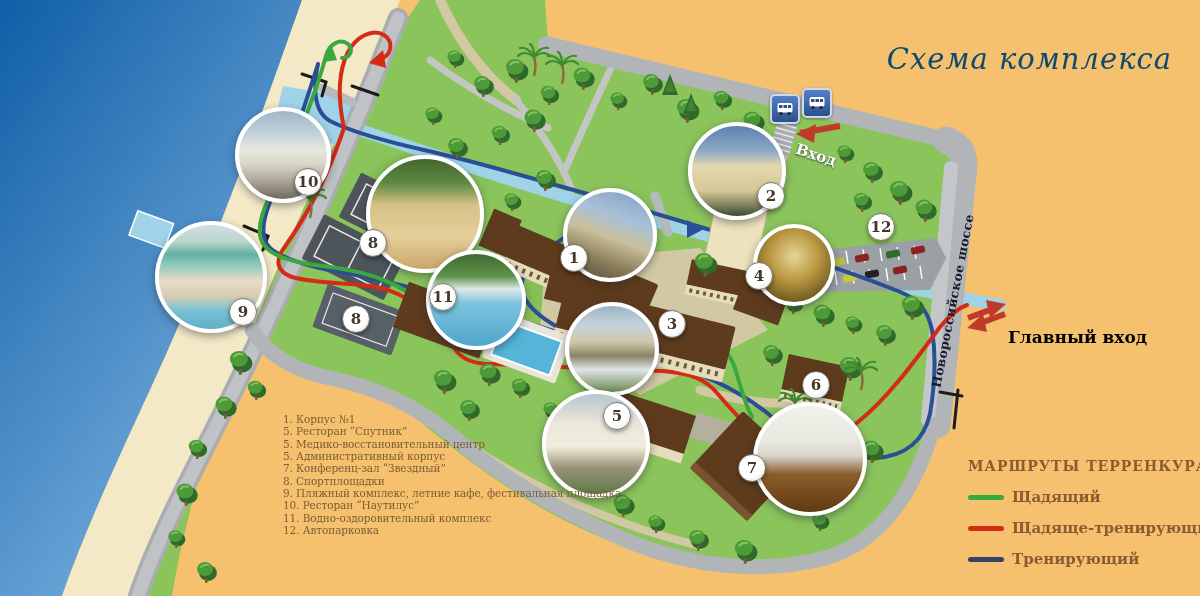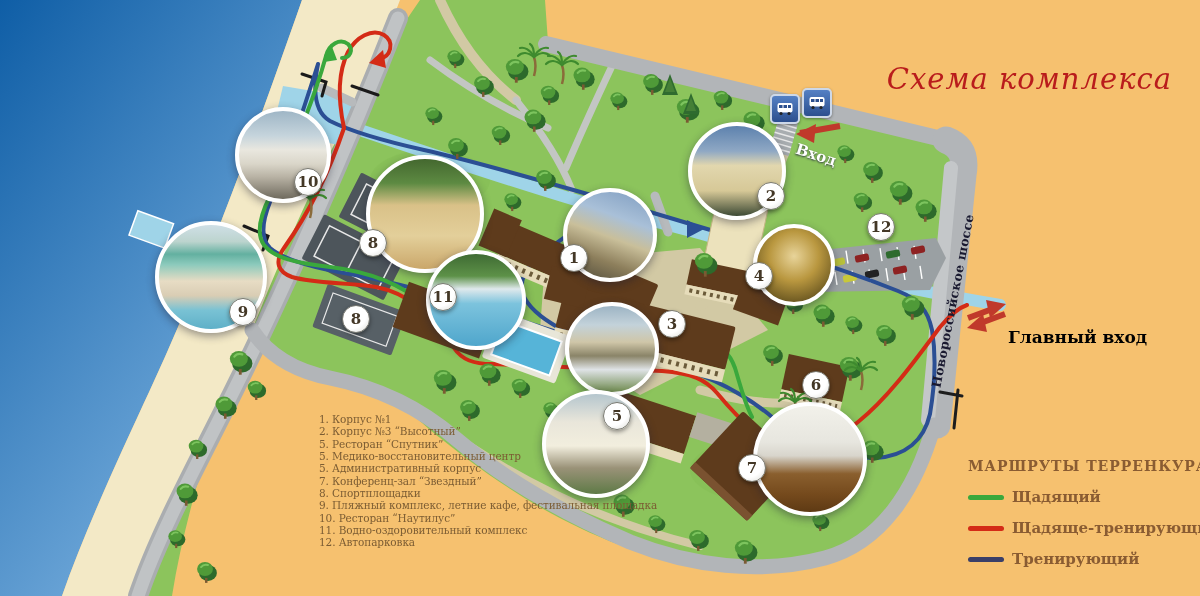--- a/index.html
+++ b/index.html
@@ -1,28 +1,28 @@
 <!DOCTYPE html>
 <html><head>
 <meta charset="utf-8">
 <style>
   html,body{margin:0;padding:0;background:#555;}
   #stage{position:relative;width:1200px;height:596px;overflow:hidden;
          font-family:"DejaVu Serif",serif;background:#f6c16f;}
   #map-svg{position:absolute;left:0;top:0;}
   .lbl{position:absolute;white-space:nowrap;}
-  #main-title{right:28px;top:42px;font-size:29px;font-style:italic;color:#b91c1c;letter-spacing:1px;margin-top:20px;}
+  #main-title{right:28px;top:42px;font-size:29px;font-style:italic;color:#0c4a6e;letter-spacing:1px;}
   #entrance-top-label{left:799px;top:140px;font-size:15px;font-weight:bold;color:#ffffff;
       transform:rotate(18deg);transform-origin:left top;text-shadow:0 1px 2px rgba(30,30,60,.85);}
   #main-entrance-label{left:1008px;top:327px;font-size:17px;font-weight:bold;color:#000000;}
   #highway-label{left:865px;top:294px;width:175px;text-align:center;transform:rotate(-79deg);
       font-size:12.5px;font-weight:bold;color:#1a1a30;letter-spacing:.3px;}
   
   #legend{left:283px;top:413px;color:#7b5c33;font-size:10.5px;}
-  #legend .lg{line-height:12.35px;letter-spacing:-0.1px;margin-left:36px;}
+  #legend .lg{line-height:12.35px;letter-spacing:-0.1px;}
   
   #routes-legend{left:968px;top:458px;color:#8a5c32;}
   #routes-legend .rl-title{font-size:14px;font-weight:bold;letter-spacing:1px;margin-bottom:14px;}
   #routes-legend .rl-row{display:flex;align-items:center;margin-bottom:13px;height:18px;}
   #routes-legend .sw{width:36px;height:5px;border-radius:3px;margin-right:8px;flex:0 0 auto;}
   #routes-legend .rl-label{font-size:15px;font-weight:bold;}
   
   .pc{position:absolute;border-radius:50%;border:4px solid #fff;
       box-shadow:0 3px 8px rgba(30,30,50,.45);}
   #pc-1 {left:563px;top:188px;width:86px;height:86px;
@@ -371,21 +371,20 @@
       </svg>
 </div>
 
 <div class="lbl" id="main-title">Схема комплекса</div>
 <div class="lbl" id="entrance-top-label">Вход</div>
 <div class="lbl" id="main-entrance-label">Главный вход</div>
 <div class="lbl" id="highway-label">Новороссийское шоссе</div>
 
 <div class="lbl" id="legend">
   <div class="lg">1. Корпус №1</div>
-  <div class="lg">2. Корпус №3 “Высотный”</div>
   <div class="lg">5. Ресторан “Спутник”</div>
   <div class="lg">5. Медико-восстановительный центр</div>
   <div class="lg">5. Административный корпус</div>
   <div class="lg">7. Конференц-зал “Звездный”</div>
   <div class="lg">8. Спортплощадки</div>
   <div class="lg">9. Пляжный комплекс, летние кафе, фестивальная площадка</div>
   <div class="lg">10. Ресторан “Наутилус”</div>
   <div class="lg">11. Водно-оздоровительный комплекс</div>
   <div class="lg">12. Автопарковка</div>
 </div>

